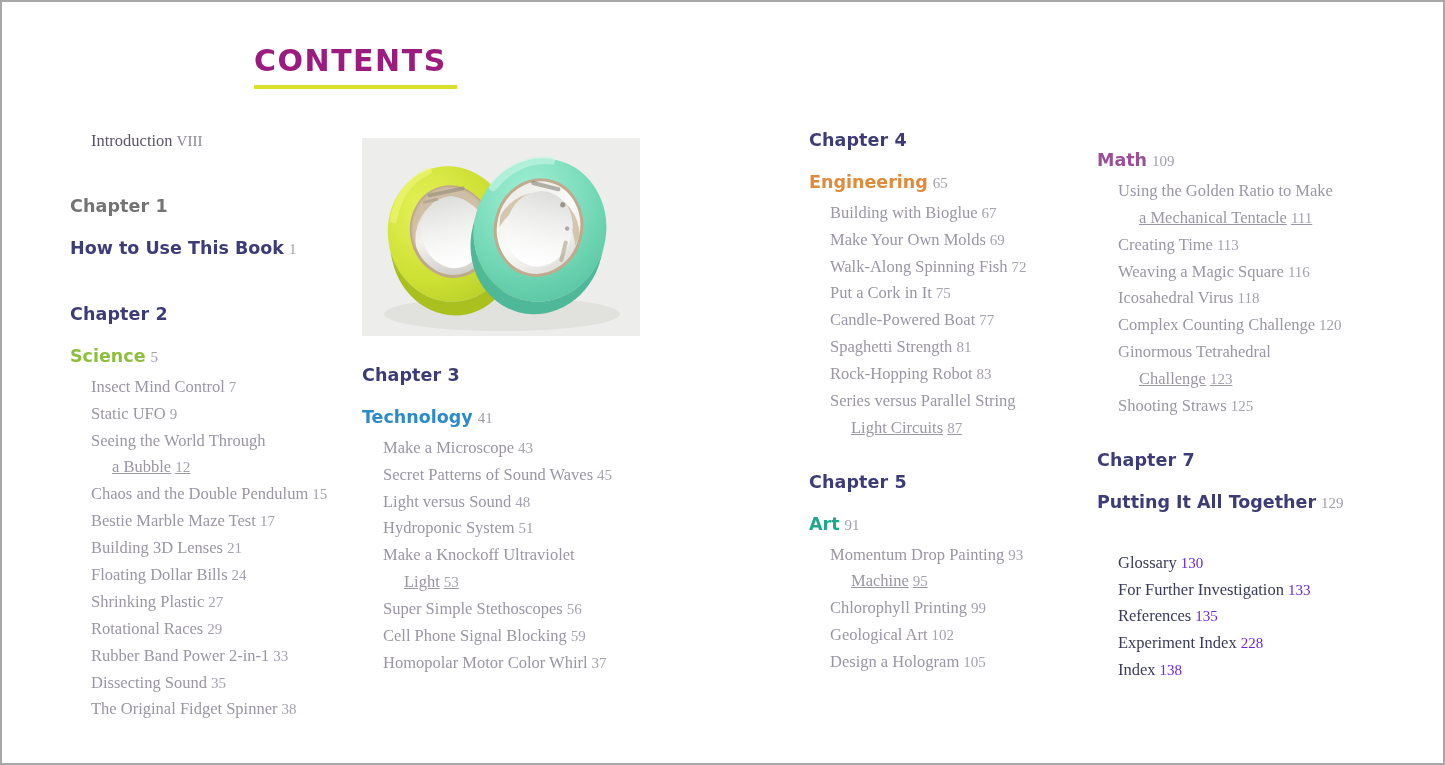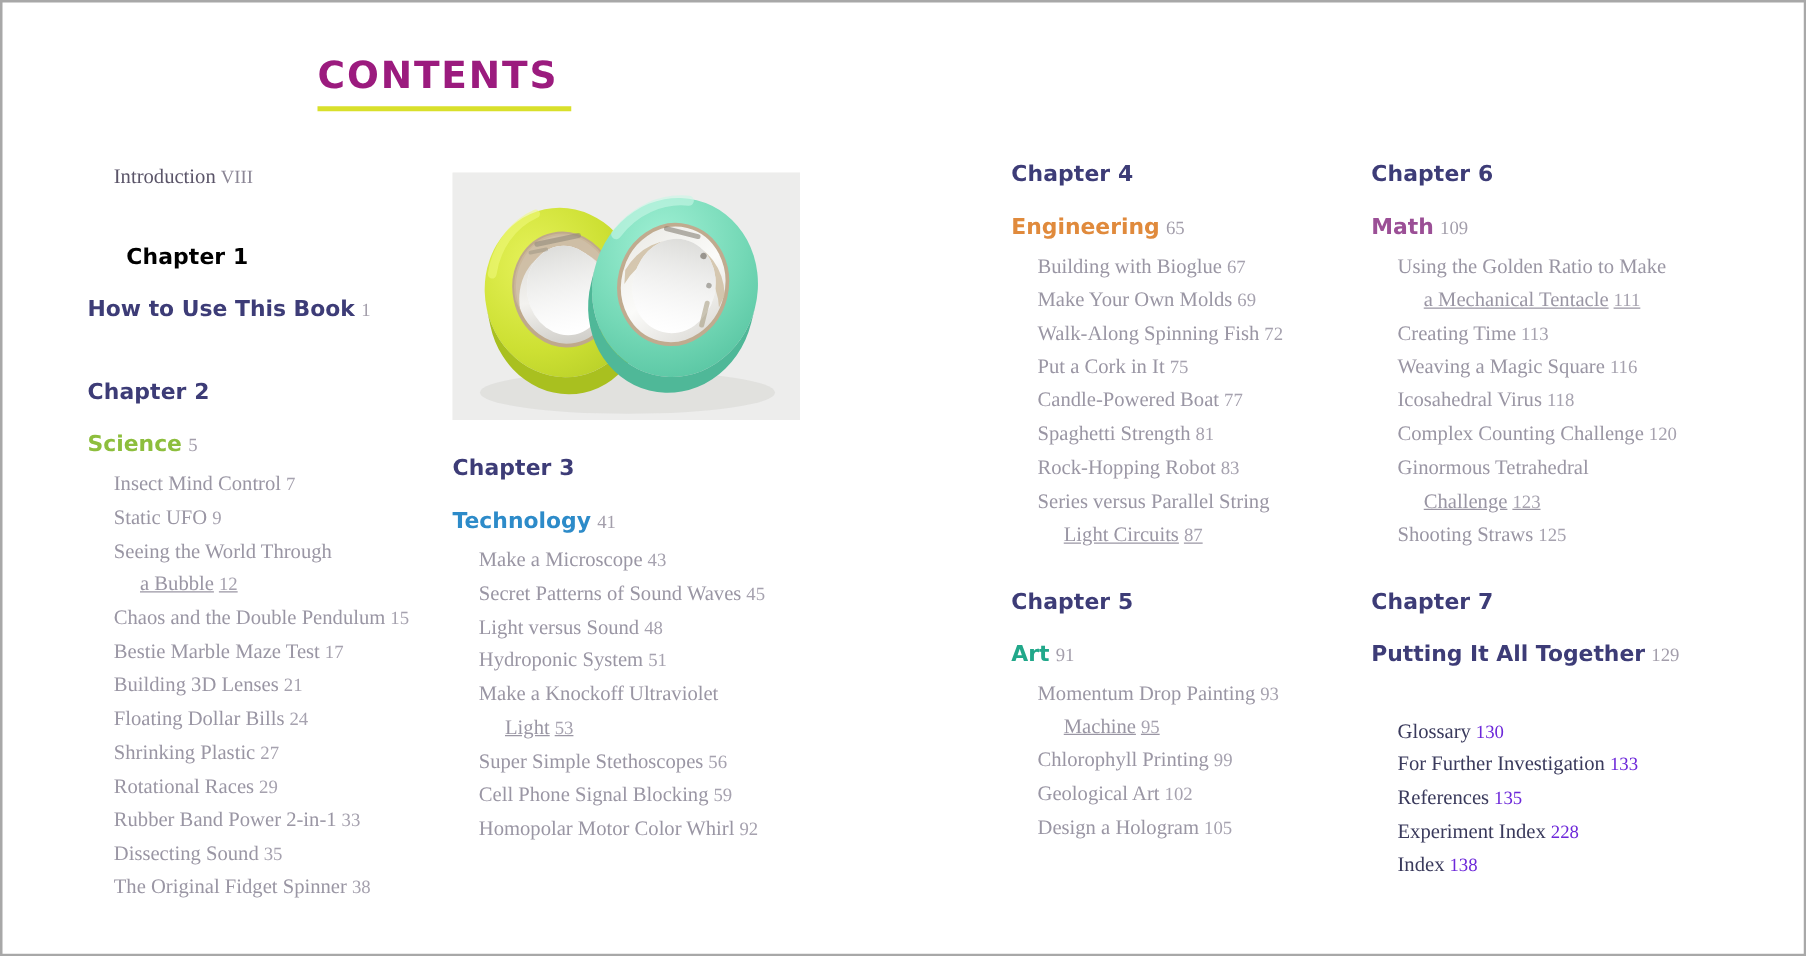--- a/index.html
+++ b/index.html
@@ -222,21 +222,21 @@
   </div>
 
   <div class="col col-1">
     <div class="frontmatter">
       <span>Introduction</span><span class="pg">VIII</span>
     </div>
 
     <div class="spacer-lg"></div>
 
     <div class="chapter">
-      <div class="chapter-label" style="color: #000000; margin-left: 31px;">Chapter 1</div>
+      <div class="chapter-label" style="color: #737373;">Chapter 1</div>
       <div class="chapter-title">
         <span style="color: rgb(61, 60, 119);">How to Use This Book</span><span class="pg">1</span>
       </div>
     </div>
 
     <div class="spacer-lg"></div>
 
     <div class="chapter">
       <div class="chapter-label" style="color: rgb(61, 60, 119);">Chapter 2</div>
       <div class="chapter-title">
@@ -271,21 +271,21 @@
       </div>
       <div class="entries">
         <div class="entry"><span>Make a Microscope</span><span class="pg">43</span></div>
         <div class="entry"><span>Secret Patterns of Sound Waves</span><span class="pg">45</span></div>
         <div class="entry"><span>Light versus Sound</span><span class="pg">48</span></div>
         <div class="entry"><span>Hydroponic System</span><span class="pg">51</span></div>
         <div class="entry"><span>Make a Knockoff Ultraviolet</span></div>
         <div class="entry cont"><span>Light</span><span class="pg">53</span></div>
         <div class="entry"><span>Super Simple Stethoscopes</span><span class="pg">56</span></div>
         <div class="entry"><span>Cell Phone Signal Blocking</span><span class="pg">59</span></div>
-        <div class="entry"><span>Homopolar Motor Color Whirl</span><span class="pg">92</span></div>
+        <div class="entry"><span>Homopolar Motor Color Whirl</span><span class="pg">37</span></div>
       </div>
     </div>
   </div>
 
   <div class="col col-3">
     <div class="chapter">
       <div class="chapter-label" style="color: rgb(61, 60, 119);">Chapter 4</div>
       <div class="chapter-title">
         <span style="color: rgb(224, 138, 60);">Engineering</span><span class="pg">65</span>
       </div>
@@ -314,21 +314,20 @@
         <div class="entry cont"><span>Machine</span><span class="pg">95</span></div>
         <div class="entry"><span>Chlorophyll Printing</span><span class="pg">99</span></div>
         <div class="entry"><span>Geological Art</span><span class="pg">102</span></div>
         <div class="entry"><span>Design a Hologram</span><span class="pg">105</span></div>
       </div>
     </div>
   </div>
 
   <div class="col col-4">
     <div class="chapter">
-      <div class="chapter-label" style="color: rgb(61, 60, 119);">Chapter 6</div>
       <div class="chapter-title">
         <span style="color: rgb(155, 79, 150);">Math</span><span class="pg">109</span>
       </div>
       <div class="entries">
         <div class="entry"><span>Using the Golden Ratio to Make</span></div>
         <div class="entry cont"><span>a Mechanical Tentacle</span><span class="pg">111</span></div>
         <div class="entry"><span>Creating Time</span><span class="pg">113</span></div>
         <div class="entry"><span>Weaving a Magic Square</span><span class="pg">116</span></div>
         <div class="entry"><span>Icosahedral Virus</span><span class="pg">118</span></div>
         <div class="entry"><span>Complex Counting Challenge</span><span class="pg">120</span></div>

